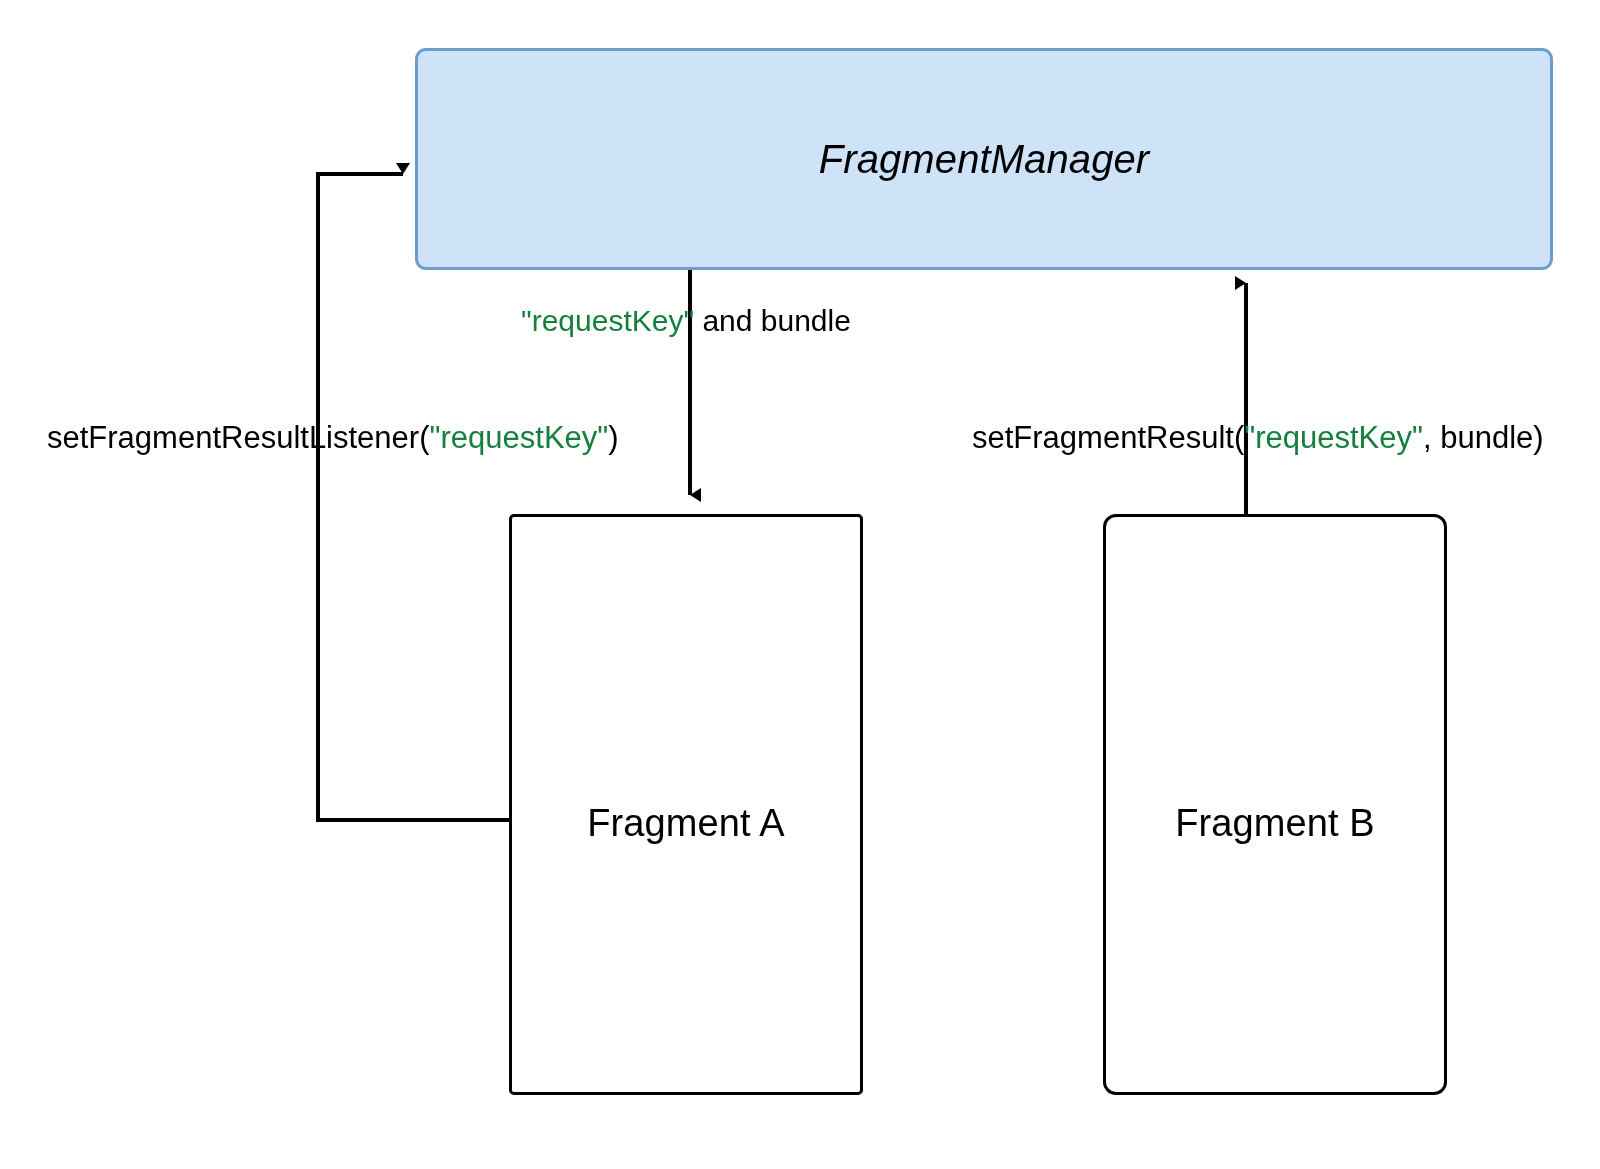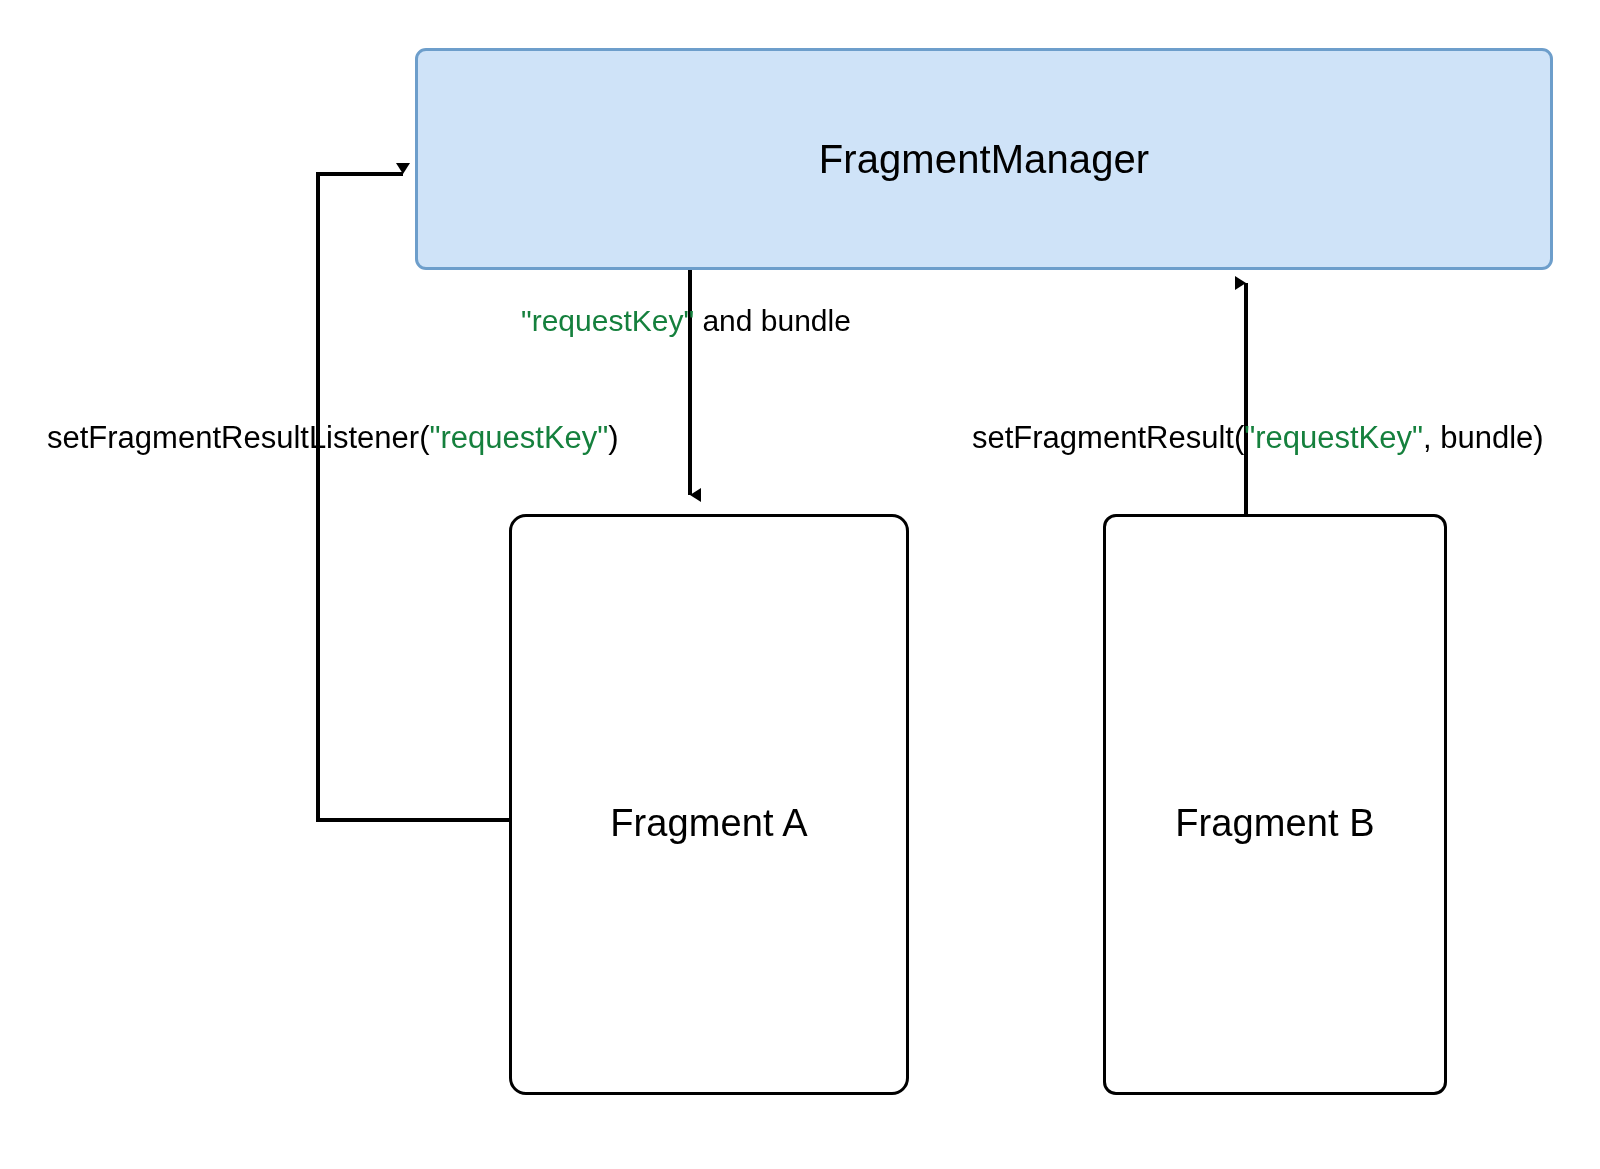--- a/index.html
+++ b/index.html
@@ -45,33 +45,34 @@
   }
 
   #node-fragment-manager {
     left: 415px;
     top: 48px;
     width: 1138px;
     height: 222px;
     background: #cfe3f8;
     border: 3px solid #6d9ecb;
     border-radius: 11px;
+    font-style: italic;
   }
   #node-fragment-manager .node-label {
     font-size: 40px;
   }
 
   #node-fragment-a {
     left: 509px;
     top: 514px;
-    width: 400px;
+    width: 354px;
     height: 581px;
     background: #ffffff;
     border: 3px solid #000000;
-    border-radius: 17px;
+    border-radius: 5px;
   }
   #node-fragment-b {
     left: 1081px;
     top: 514px;
     width: 344px;
     height: 581px;
     background: #ffffff;
     border: 3px solid #000000;
     border-radius: 13px;
     margin-left: 22px;

